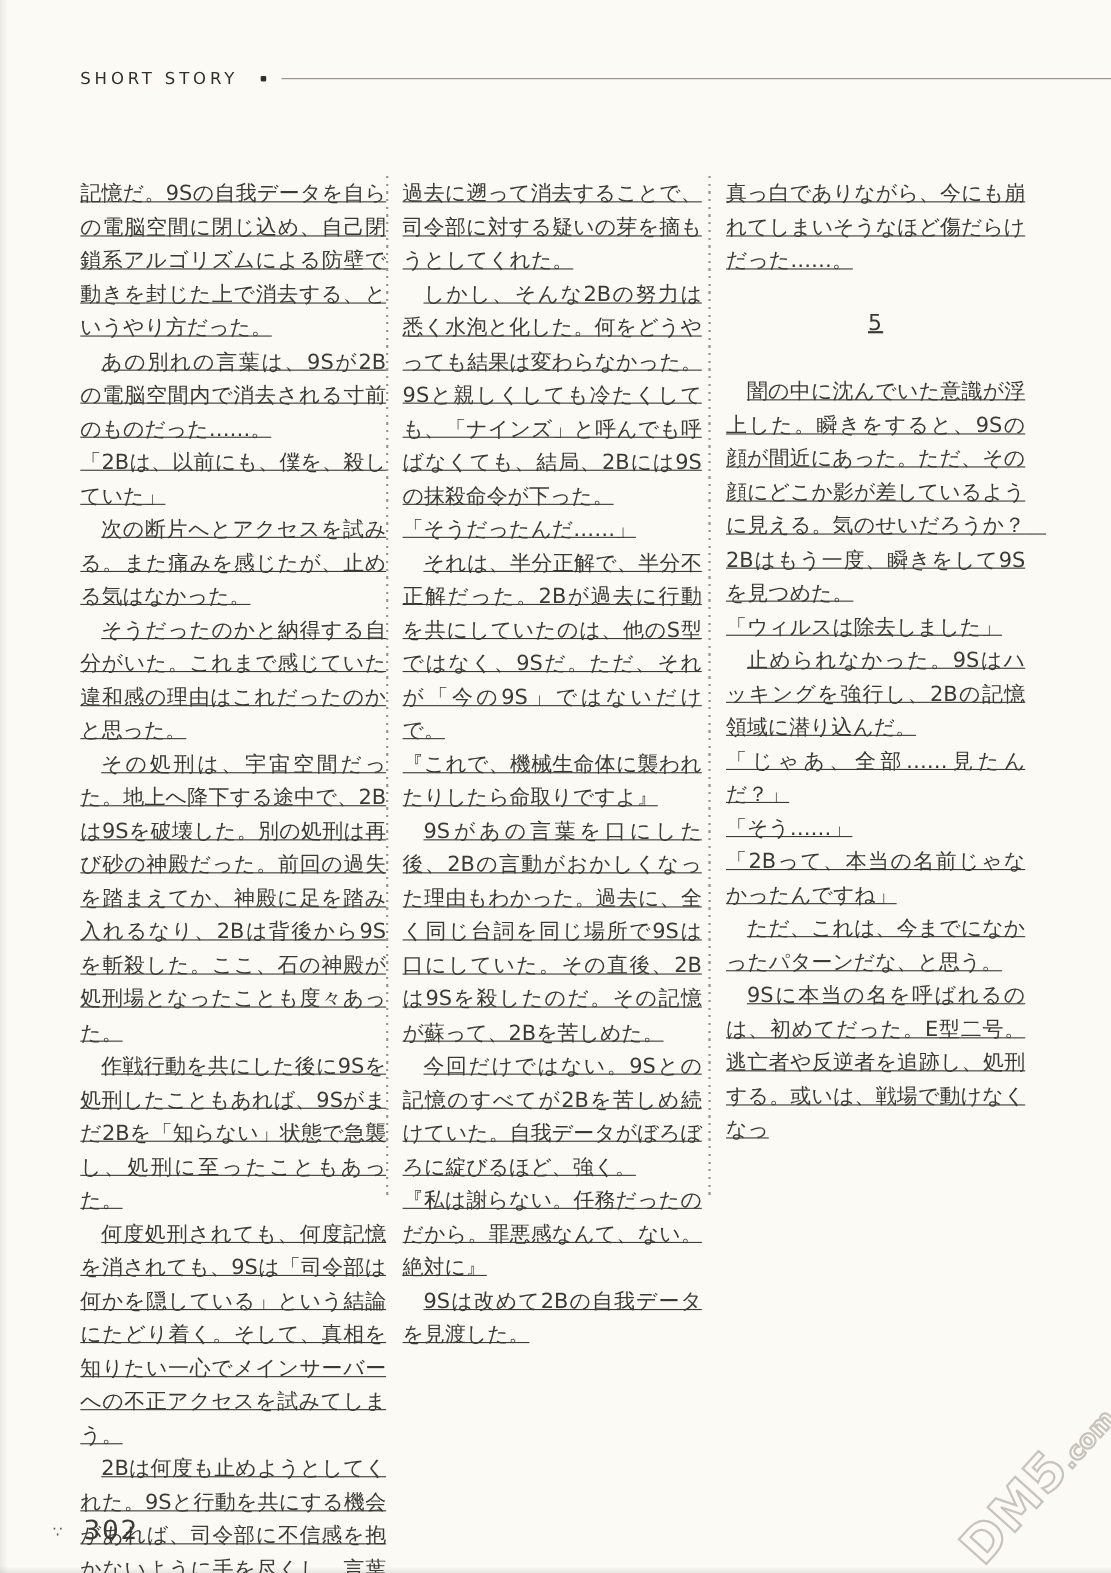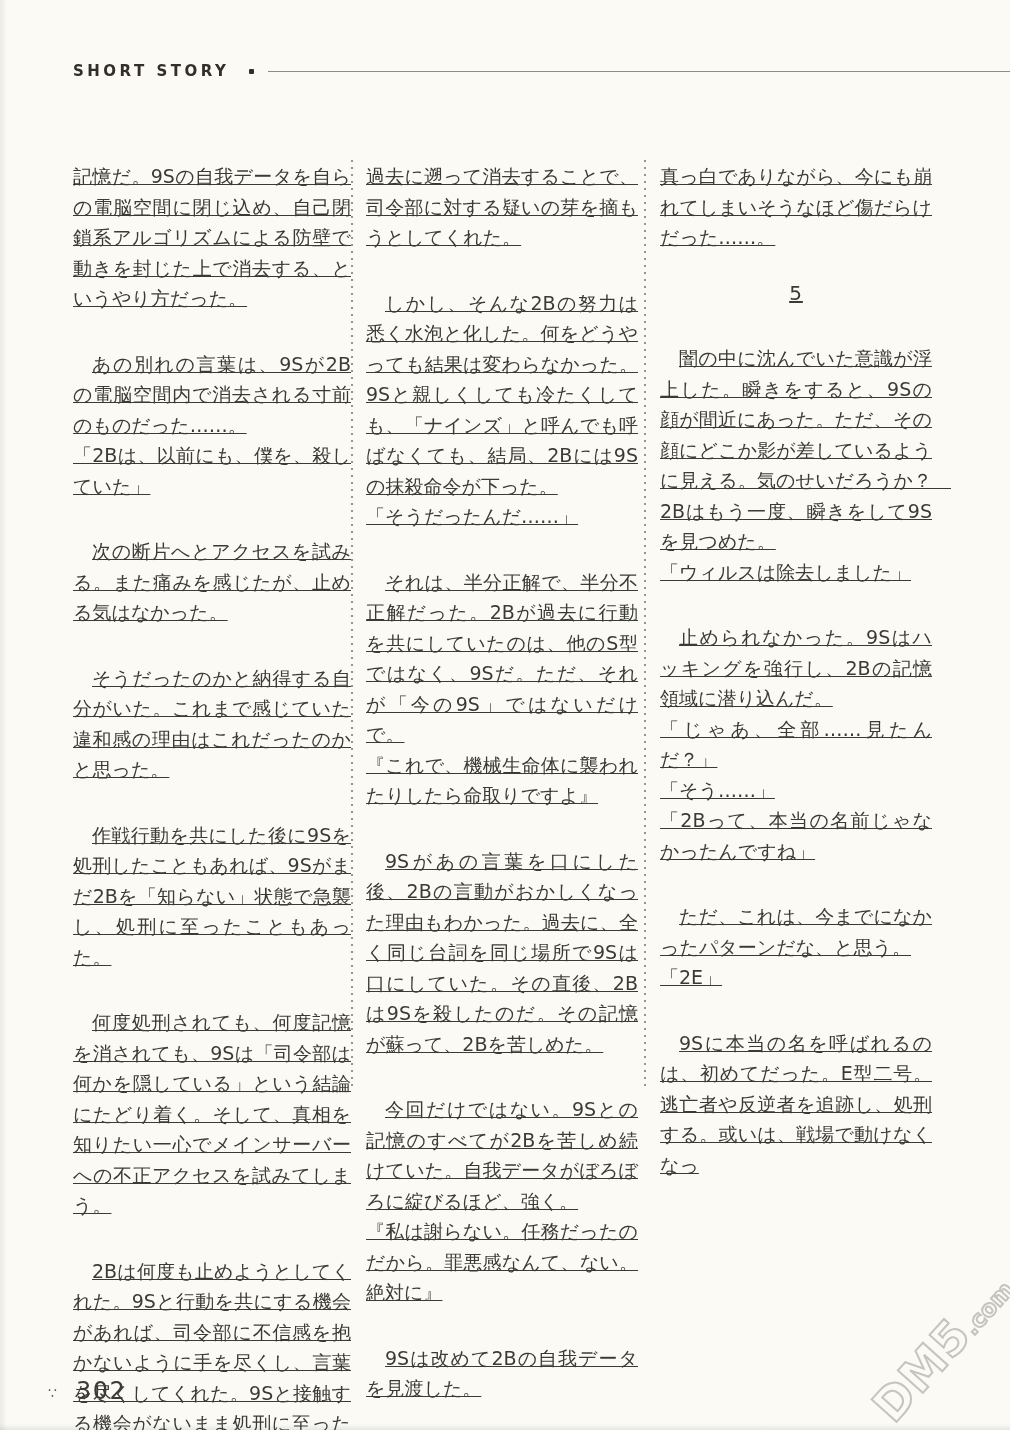--- a/index.html
+++ b/index.html
@@ -15,21 +15,21 @@
   body {
     width: 1010px; height: 1430px;
     position: relative; overflow: hidden;
     background: var(--bg);
     font-family: "DejaVu Sans", sans-serif;
   }
 
   
   .header { position: absolute; left: 73px; right: 0; top: 62px; display: flex; align-items: center; }
   .header-label {
-    font-size: 15px; font-weight: bold; letter-spacing: 3.5px;
+    font-size: 15px; font-weight: normal; letter-spacing: 3.5px;
     color: var(--header-ink); white-space: nowrap;
   }
   .header-bullet { width: 5px; height: 5px; background: var(--header-ink); border-radius: 1px; margin-left: 20px; flex: none; }
   .header-rule { flex: 1; height: 1px; background: var(--rule); margin-left: 14px; opacity: .75; }
 
   
   .col {
     position: absolute; top: 161px;
     font-size: 19px; line-height: 30.5px;
     color: var(--ink); text-align: justify;
@@ -39,21 +39,21 @@
   .col-3 { left: 660px; width: 272px; }
 
   .separator {
     position: absolute; top: 160px; height: 928px; width: 2px;
     background: repeating-linear-gradient(to bottom, var(--dot) 0 2px, transparent 2px 7px);
   }
   .sep-1 { left: 351px; }
   .sep-2 { left: 644px; }
 
   .blk { margin: 0; text-decoration: underline; }
-  .para { text-indent: 1em; margin-top: 35px; }
+  .para { text-indent: 1em; }
   .continuation, .dialog { text-indent: 0; }
   .heading {
     text-align: center; text-indent: 0;
     margin: 25px 0 33px; font-size: 20px; letter-spacing: 1px;
     color: var(--ink);
   }
 
   
   .footer-mark { position: absolute; left: 48px; top: 1385px; font-size: 14px; color: #56544e; }
   .page-number {
@@ -90,20 +90,21 @@
   <span class="header-bullet"></span>
   <span class="header-rule"></span>
 </div>
 
 <div class="col col-1">
     <p class="blk continuation">記憶だ。9Sの自我データを自らの電脳空間に閉じ込め、自己閉鎖系アルゴリズムによる防壁で動きを封じた上で消去する、というやり方だった。</p>
     <p class="blk para">あの別れの言葉は、9Sが2Bの電脳空間内で消去される寸前のものだった……。</p>
     <p class="blk dialog">「2Bは、以前にも、僕を、殺していた」</p>
     <p class="blk para">次の断片へとアクセスを試みる。また痛みを感じたが、止める気はなかった。</p>
     <p class="blk para">そうだったのかと納得する自分がいた。これまで感じていた違和感の理由はこれだったのかと思った。</p>
+    <p class="blk para">その処刑は、宇宙空間だった。地上へ降下する途中で、2Bは9Sを破壊した。別の処刑は再び砂の神殿だった。前回の過失を踏まえてか、神殿に足を踏み入れるなり、2Bは背後から9Sを斬殺した。ここ、石の神殿が処刑場となったことも度々あった。</p>
     <p class="blk para">作戦行動を共にした後に9Sを処刑したこともあれば、9Sがまだ2Bを「知らない」状態で急襲し、処刑に至ったこともあった。</p>
     <p class="blk para">何度処刑されても、何度記憶を消されても、9Sは「司令部は何かを隠している」という結論にたどり着く。そして、真相を知りたい一心でメインサーバーへの不正アクセスを試みてしまう。</p>
     <p class="blk para">2Bは何度も止めようとしてくれた。9Sと行動を共にする機会があれば、司令部に不信感を抱かないように手を尽くし、言葉を尽くしてくれた。9Sと接触する機会がないまま処刑に至ったときには、9Sの記憶を</p>
   </div>
 <div class="separator sep-1"></div>
 <div class="col col-2">
     <p class="blk continuation">過去に遡って消去することで、司令部に対する疑いの芽を摘もうとしてくれた。</p>
     <p class="blk para">しかし、そんな2Bの努力は悉く水泡と化した。何をどうやっても結果は変わらなかった。9Sと親しくしても冷たくしても、「ナインズ」と呼んでも呼ばなくても、結局、2Bには9Sの抹殺命令が下った。</p>
     <p class="blk dialog">「そうだったんだ……」</p>
     <p class="blk para">それは、半分正解で、半分不正解だった。2Bが過去に行動を共にしていたのは、他のS型ではなく、9Sだ。ただ、それが「今の9S」ではないだけで。</p>
@@ -117,21 +118,20 @@
 <div class="col col-3">
     <p class="blk continuation">真っ白でありながら、今にも崩れてしまいそうなほど傷だらけだった……。</p>
     <p class="blk heading">5</p>
     <p class="blk para">闇の中に沈んでいた意識が浮上した。瞬きをすると、9Sの顔が間近にあった。ただ、その顔にどこか影が差しているように見える。気のせいだろうか？　2Bはもう一度、瞬きをして9Sを見つめた。</p>
     <p class="blk dialog">「ウィルスは除去しました」</p>
     <p class="blk para">止められなかった。9Sはハッキングを強行し、2Bの記憶領域に潜り込んだ。</p>
     <p class="blk dialog">「じゃあ、全部……見たんだ？」</p>
     <p class="blk dialog">「そう……」</p>
     <p class="blk dialog">「2Bって、本当の名前じゃなかったんですね」</p>
     <p class="blk para">ただ、これは、今までになかったパターンだな、と思う。</p>
-    <p class="blk dialog">「2E」</p>
     <p class="blk para">9Sに本当の名を呼ばれるのは、初めてだった。E型二号。逃亡者や反逆者を追跡し、処刑する。或いは、戦場で動けなくなっ</p>
   </div>
 
 <div class="footer-mark">∵</div>
 <div class="page-number">302</div>
 
 <div class="watermark">
   <span class="wm-main">DM5</span><span class="wm-suffix">.com</span>
 </div>
 

